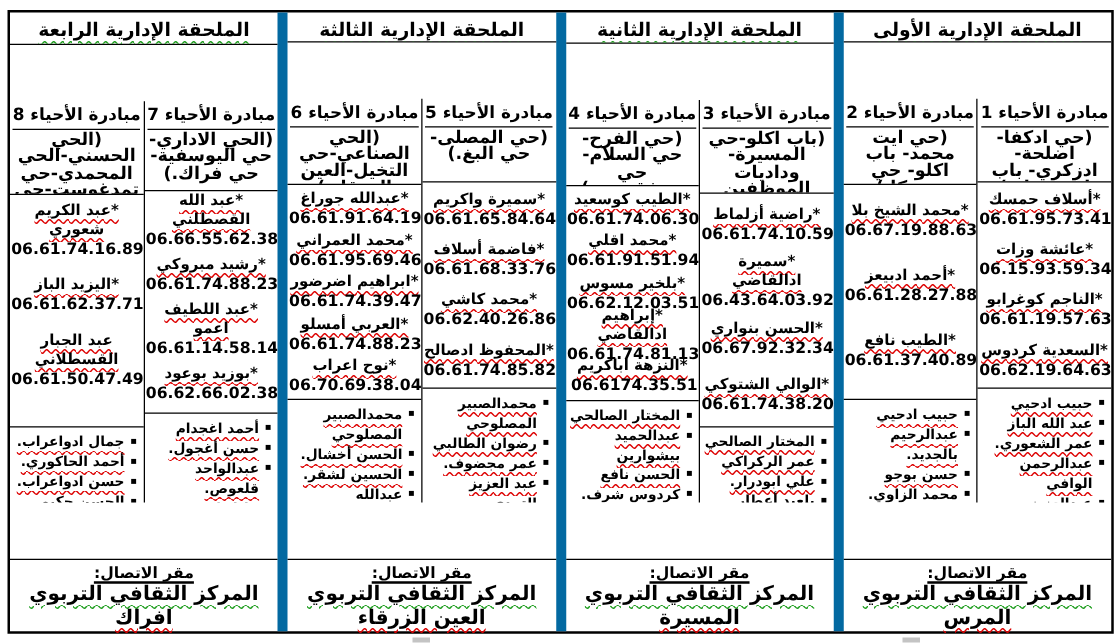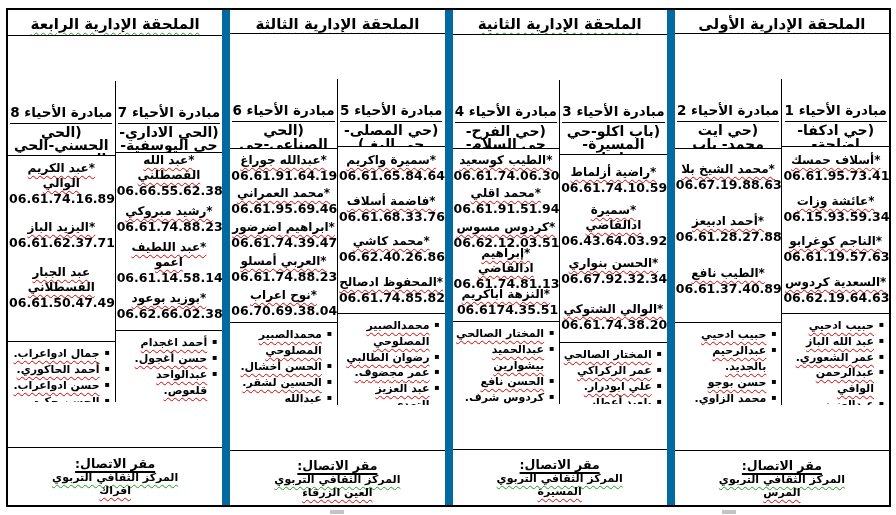--- a/index.html
+++ b/index.html
@@ -37,21 +37,21 @@
   .g-cols { flex: 1 1 auto; display: flex; direction: rtl; min-height: 0; }
   .col { flex: 1 1 0; display: flex; flex-direction: column; min-width: 0; }
   .col:first-child { border-left: 1.5px solid #000; }
   .col-head {
     height: 84px;
     border-bottom: 1.5px solid #000;
     text-align: center; padding-top: 2px;
     overflow: hidden;
   }
   .col-title {
-    font-size: 13.5px; font-weight: bold; line-height: 19px; margin-top: 20px;
+    font-size: 13.5px; font-weight: bold; line-height: 19px;
   }
   .col-title .ttl {
     display: inline-block;
     border-bottom: 1.5px solid #000;
     padding-bottom: 1px;
   }
   .col-desc {
     font-size: 14px; font-weight: bold;
     line-height: 13.5px; padding: 2px 3px 0;
   }
@@ -72,28 +72,28 @@
   .col-others ul { list-style: none; padding: 4px 5px 0 2px; }
   .col-others li {
     position: relative; padding-right: 10px;
     font-size: 11px; font-weight: bold; line-height: 1.45;
   }
   .col-others li::before {
     content: "▪"; position: absolute; right: 0; top: 1px; font-size: 8px;
   }
   .g-contact {
     height: 67px; border-top: 1.5px solid #000;
-    display: flex; flex-direction: column; justify-content: center;
+    display: flex; flex-direction: column; justify-content: space-between;
     text-align: center; padding: 2px 4px;
   }
   .c-label {
     font-size: 12.5px; font-weight: bold;
     text-decoration: underline; text-decoration-thickness: 1.5px; text-underline-offset: 3px;
   }
-  .c-center, .c-place { font-size: 11px; font-weight: bold; }
+  .c-center, .c-place { font-size: 16px; font-weight: bold; }
   
   .sq-r { text-decoration-line: underline; text-decoration-style: wavy;
           text-decoration-color: #dd0000; text-decoration-thickness: 1px; text-underline-offset: 3px; }
   .sq-g { text-decoration-line: underline; text-decoration-style: wavy;
           text-decoration-color: #1f9e1f; text-decoration-thickness: 1px; text-underline-offset: 3px; }
   .artifact { position: absolute; background: #c4c4c4; height: 4px; width: 14px; }
 </style>
 </head>
 <body>
 
@@ -214,21 +214,21 @@
     <div class="col-members">
               <div class="member">
                 <span class="member-name sq-r">*الطيب كوسعيد</span>
                 <div class="member-phone">06.61.74.06.30</div>
               </div>
               <div class="member">
                 <span class="member-name sq-r">*محمد اقلي</span>
                 <div class="member-phone">06.61.91.51.94</div>
               </div>
               <div class="member">
-                <span class="member-name sq-r">*كردوس مسوس</span>
+                <span class="member-name sq-r">*بلخير مسوس</span>
                 <div class="member-phone">06.62.12.03.51</div>
               </div>
               <div class="member">
                 <span class="member-name sq-r">*إبراهيم ادالقاضي</span>
                 <div class="member-phone">06.61.74.81.13</div>
               </div>
               <div class="member">
                 <span class="member-name sq-r">*النزهة اباكريم</span>
                 <div class="member-phone">06.6174.35.51</div>
               </div>
@@ -364,21 +364,21 @@
               </ul>
             </div>
   </div>
           <div class="col">
     <div class="col-head">
       <div class="col-title"><span class="ttl">مبادرة الأحياء 8</span></div>
       <div class="col-desc">(الحي الحسني-الحي المحمدي-حي تمدغوست-حي بوتنني.)</div>
     </div>
     <div class="col-members">
               <div class="member">
-                <span class="member-name sq-r">*عبد الكريم الوالي</span>
+                <span class="member-name sq-r">*عبد الكريم شعوري</span>
                 <div class="member-phone">06.61.74.16.89</div>
               </div>
               <div class="member">
                 <span class="member-name sq-r">*اليزيد الباز</span>
                 <div class="member-phone">06.61.62.37.71</div>
               </div>
               <div class="member">
                 <span class="member-name sq-r">عبد الجبار القسطلاني</span>
                 <div class="member-phone">06.61.50.47.49</div>
               </div>

